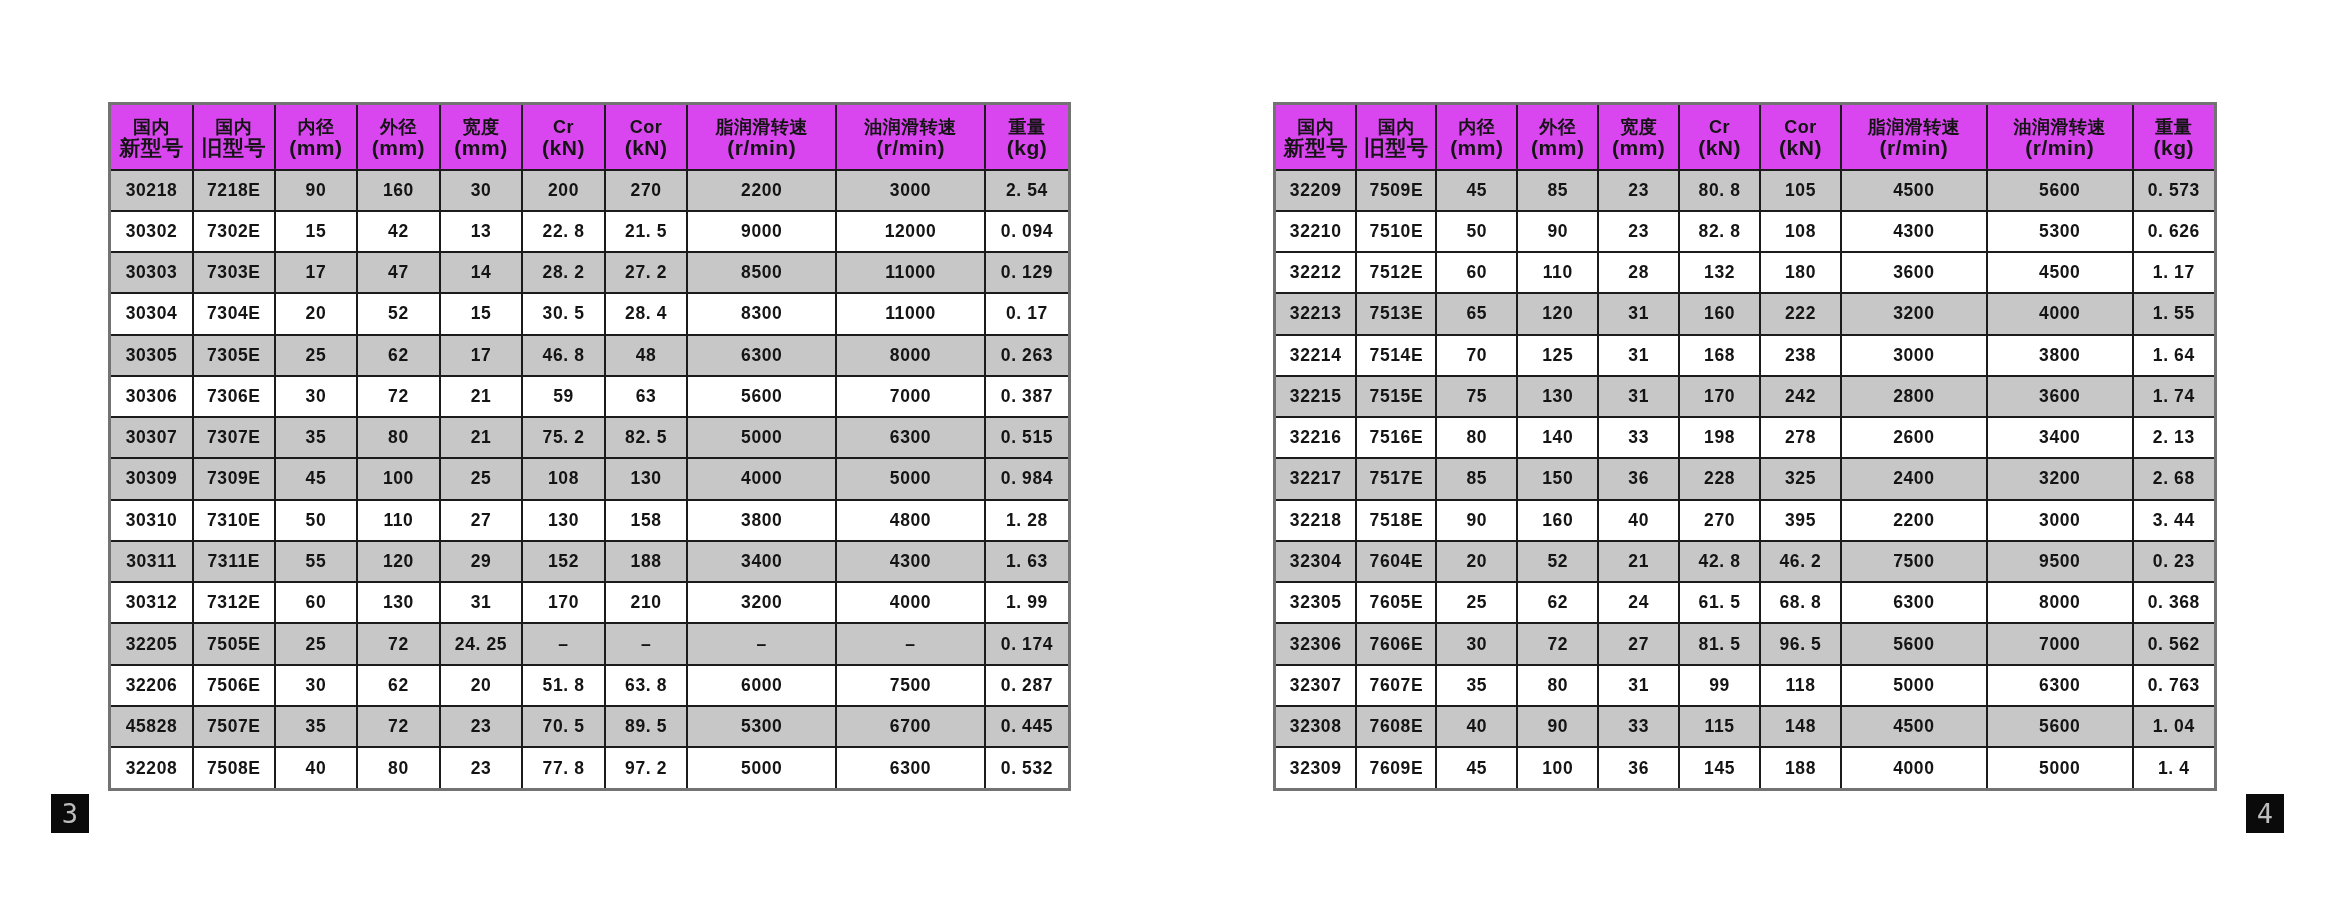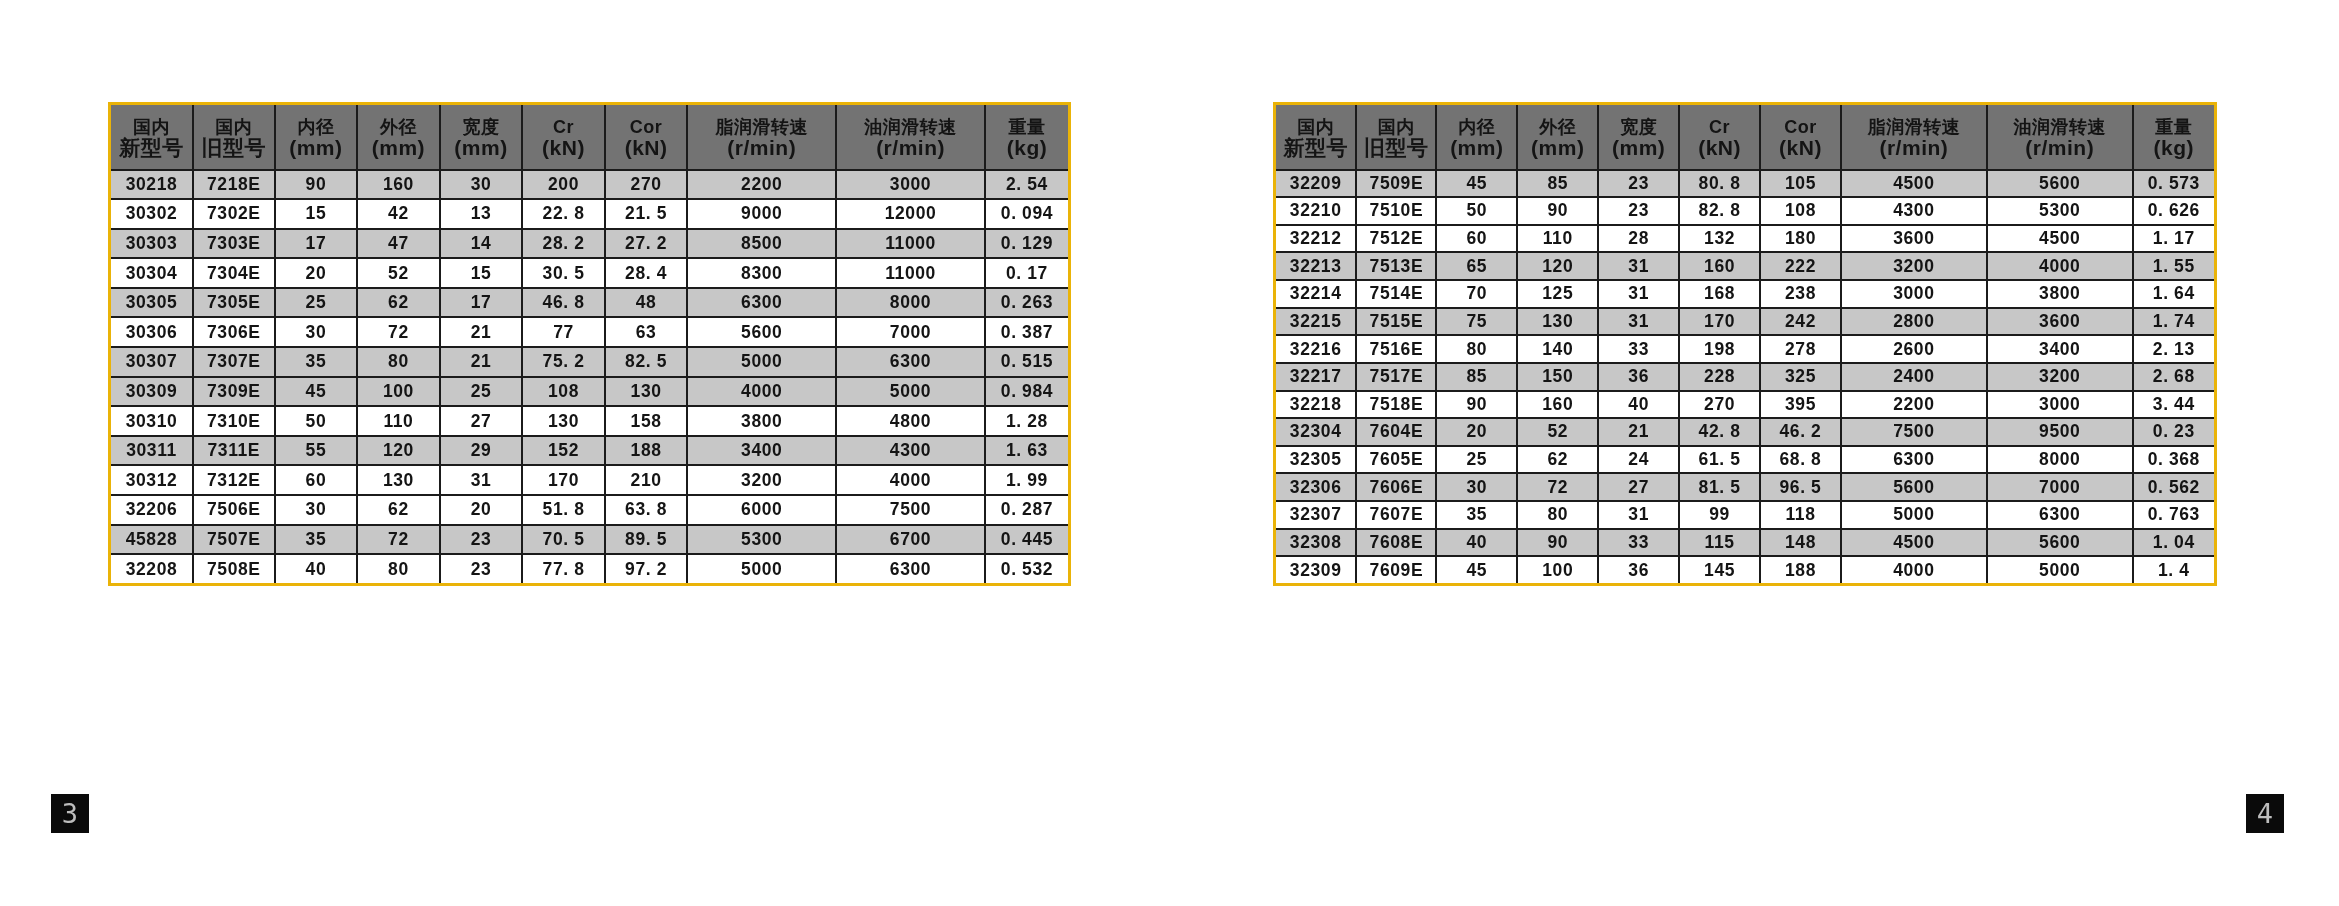--- a/index.html
+++ b/index.html
@@ -4,22 +4,22 @@
 <style>
   * { margin:0; padding:0; box-sizing:border-box; }
   html,body { width:2339px; height:906px; background:#ffffff; overflow:hidden;
               font-family:"Liberation Sans", sans-serif; }
   .spread { position:relative; width:2339px; height:906px; background:#ffffff; }
 
   .tbl-wrap { position:absolute; top:102px; }
   .tbl-wrap.left  { left:108px;  width:963px; }
   .tbl-wrap.right { left:1273px; width:944px; }
 
-  table.bearing { width:100%; height:484px; border-collapse:collapse; table-layout:fixed;
-                  border:3px solid #eab308; background:#737373; }
+  table.bearing { width:100%; height:689px; border-collapse:collapse; table-layout:fixed;
+                  border:3px solid #737373; background:#d946ef; }
   table.bearing th, table.bearing td {
       border:2px solid #1b1b1b; text-align:center; vertical-align:middle;
       font-weight:bold; color:#141414; overflow:hidden; white-space:nowrap; }
   thead tr { height:66px; }
   th .h-main { font-size:18px; line-height:22px; letter-spacing:0.5px; }
   th .h-unit { font-size:21px; line-height:20px; letter-spacing:0.5px; }
   tbody td { font-size:17.5px; letter-spacing:0.6px; background:#ffffff; }
   tbody tr.shaded td { background:#c7c7c7; }
 
   .page-badge { position:absolute; width:38px; height:39px; background:#0a0a0a;
@@ -152,21 +152,21 @@
             <td>6300</td>
             <td>8000</td>
             <td>0. 263</td>
           </tr>
           <tr>
             <td>30306</td>
             <td>7306E</td>
             <td>30</td>
             <td>72</td>
             <td>21</td>
-            <td>77</td>
+            <td>59</td>
             <td>63</td>
             <td>5600</td>
             <td>7000</td>
             <td>0. 387</td>
           </tr>
           <tr class="shaded">
             <td>30307</td>
             <td>7307E</td>
             <td>35</td>
             <td>80</td>
@@ -218,20 +218,32 @@
             <td>7312E</td>
             <td>60</td>
             <td>130</td>
             <td>31</td>
             <td>170</td>
             <td>210</td>
             <td>3200</td>
             <td>4000</td>
             <td>1. 99</td>
           </tr>
+          <tr class="shaded">
+            <td>32205</td>
+            <td>7505E</td>
+            <td>25</td>
+            <td>72</td>
+            <td>24. 25</td>
+            <td>–</td>
+            <td>–</td>
+            <td>–</td>
+            <td>–</td>
+            <td>0. 174</td>
+          </tr>
           <tr>
             <td>32206</td>
             <td>7506E</td>
             <td>30</td>
             <td>62</td>
             <td>20</td>
             <td>51. 8</td>
             <td>63. 8</td>
             <td>6000</td>
             <td>7500</td>

